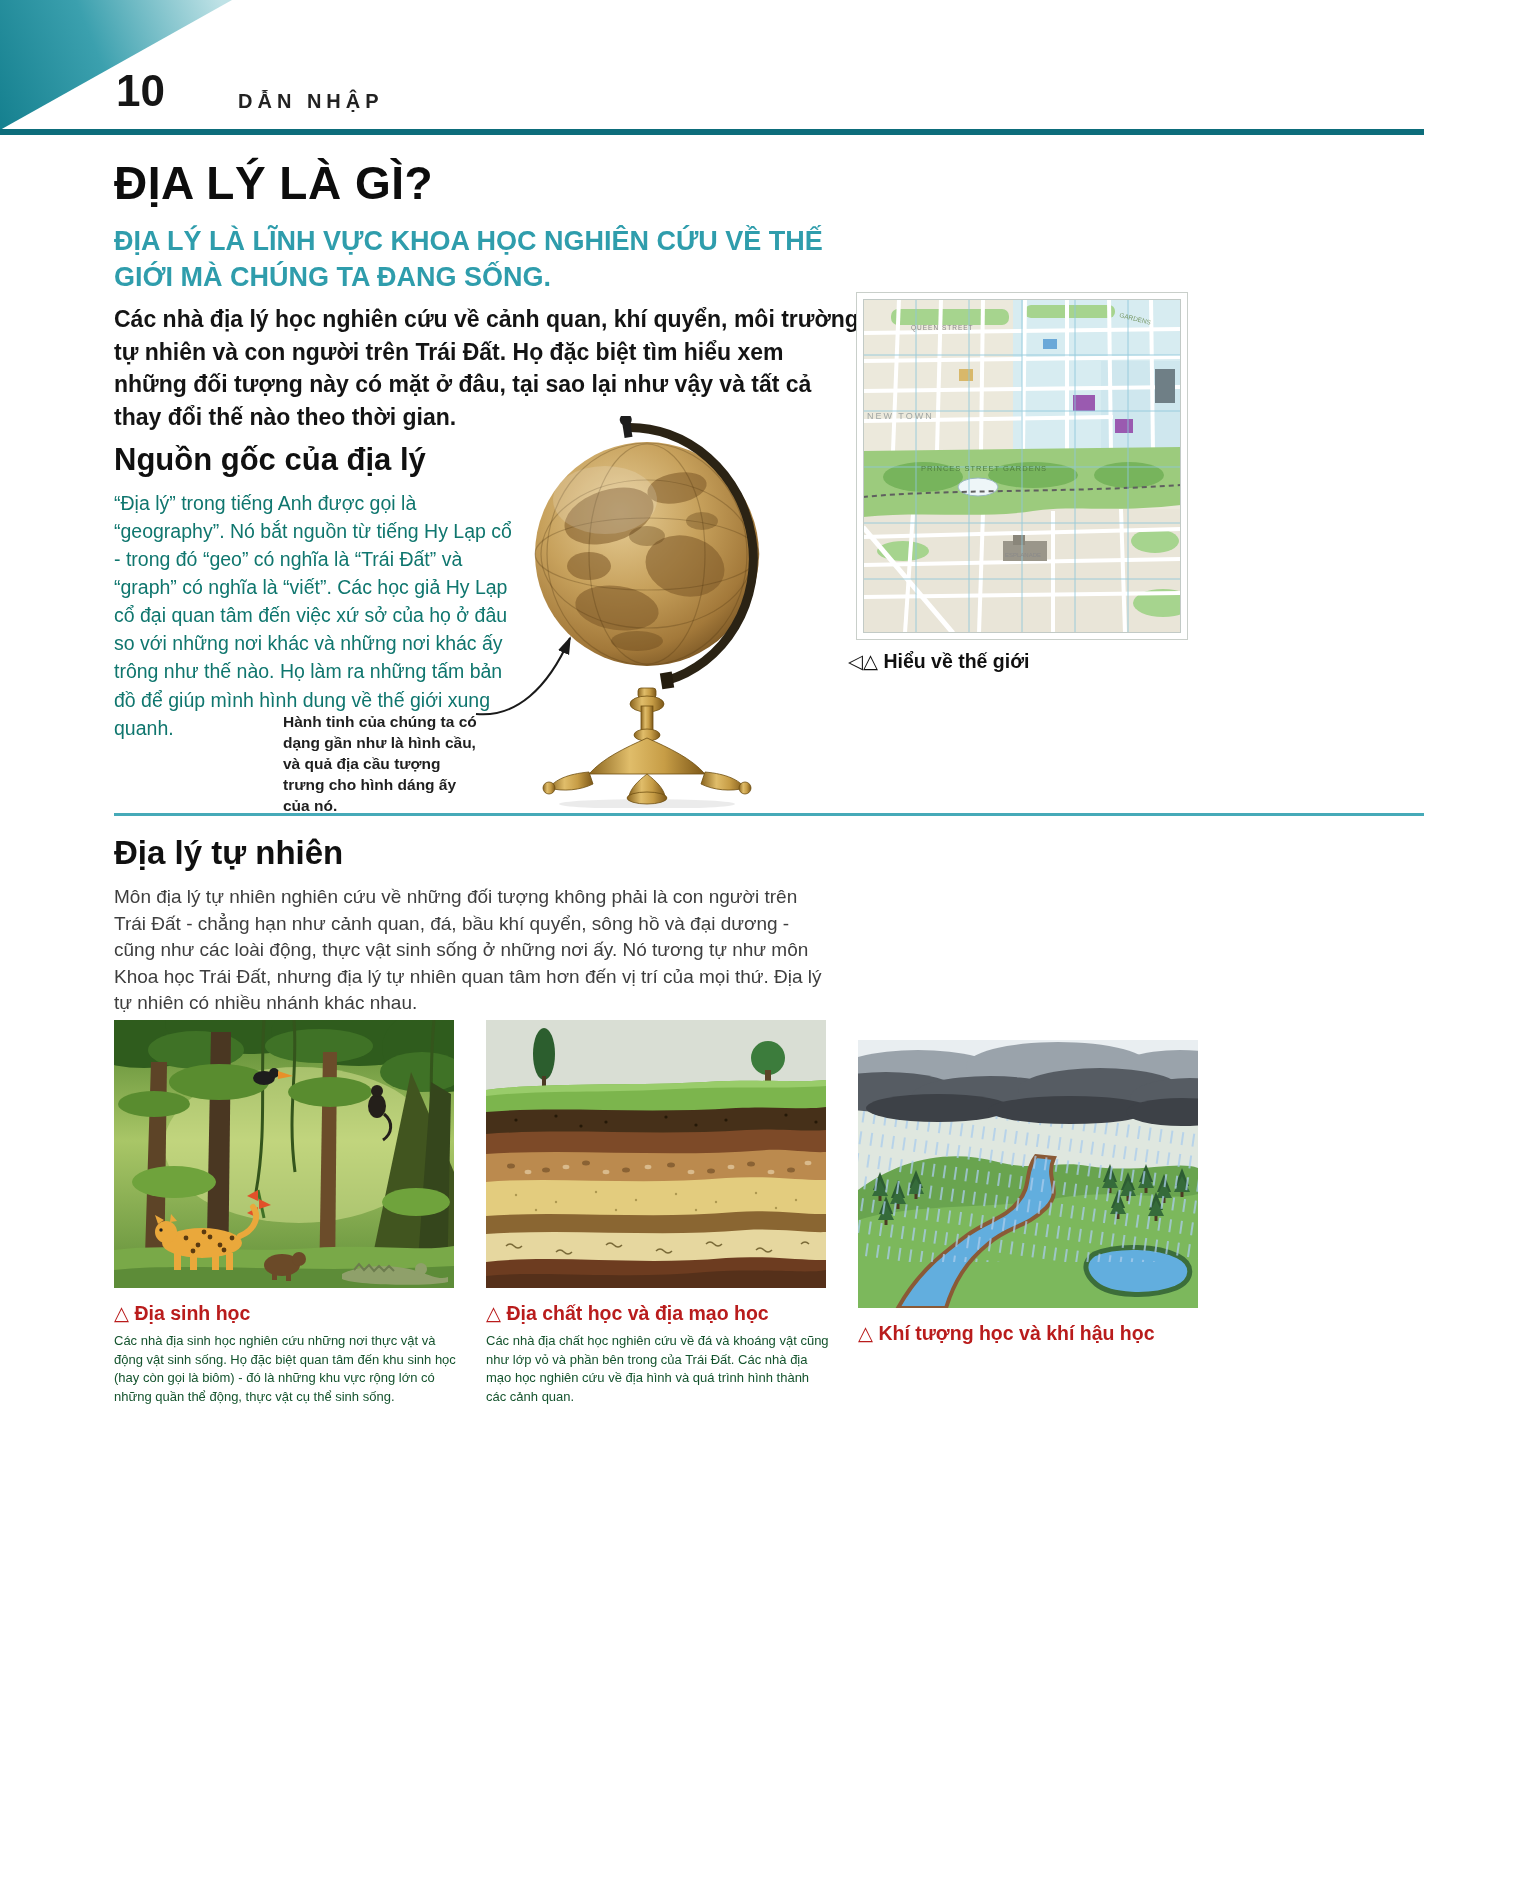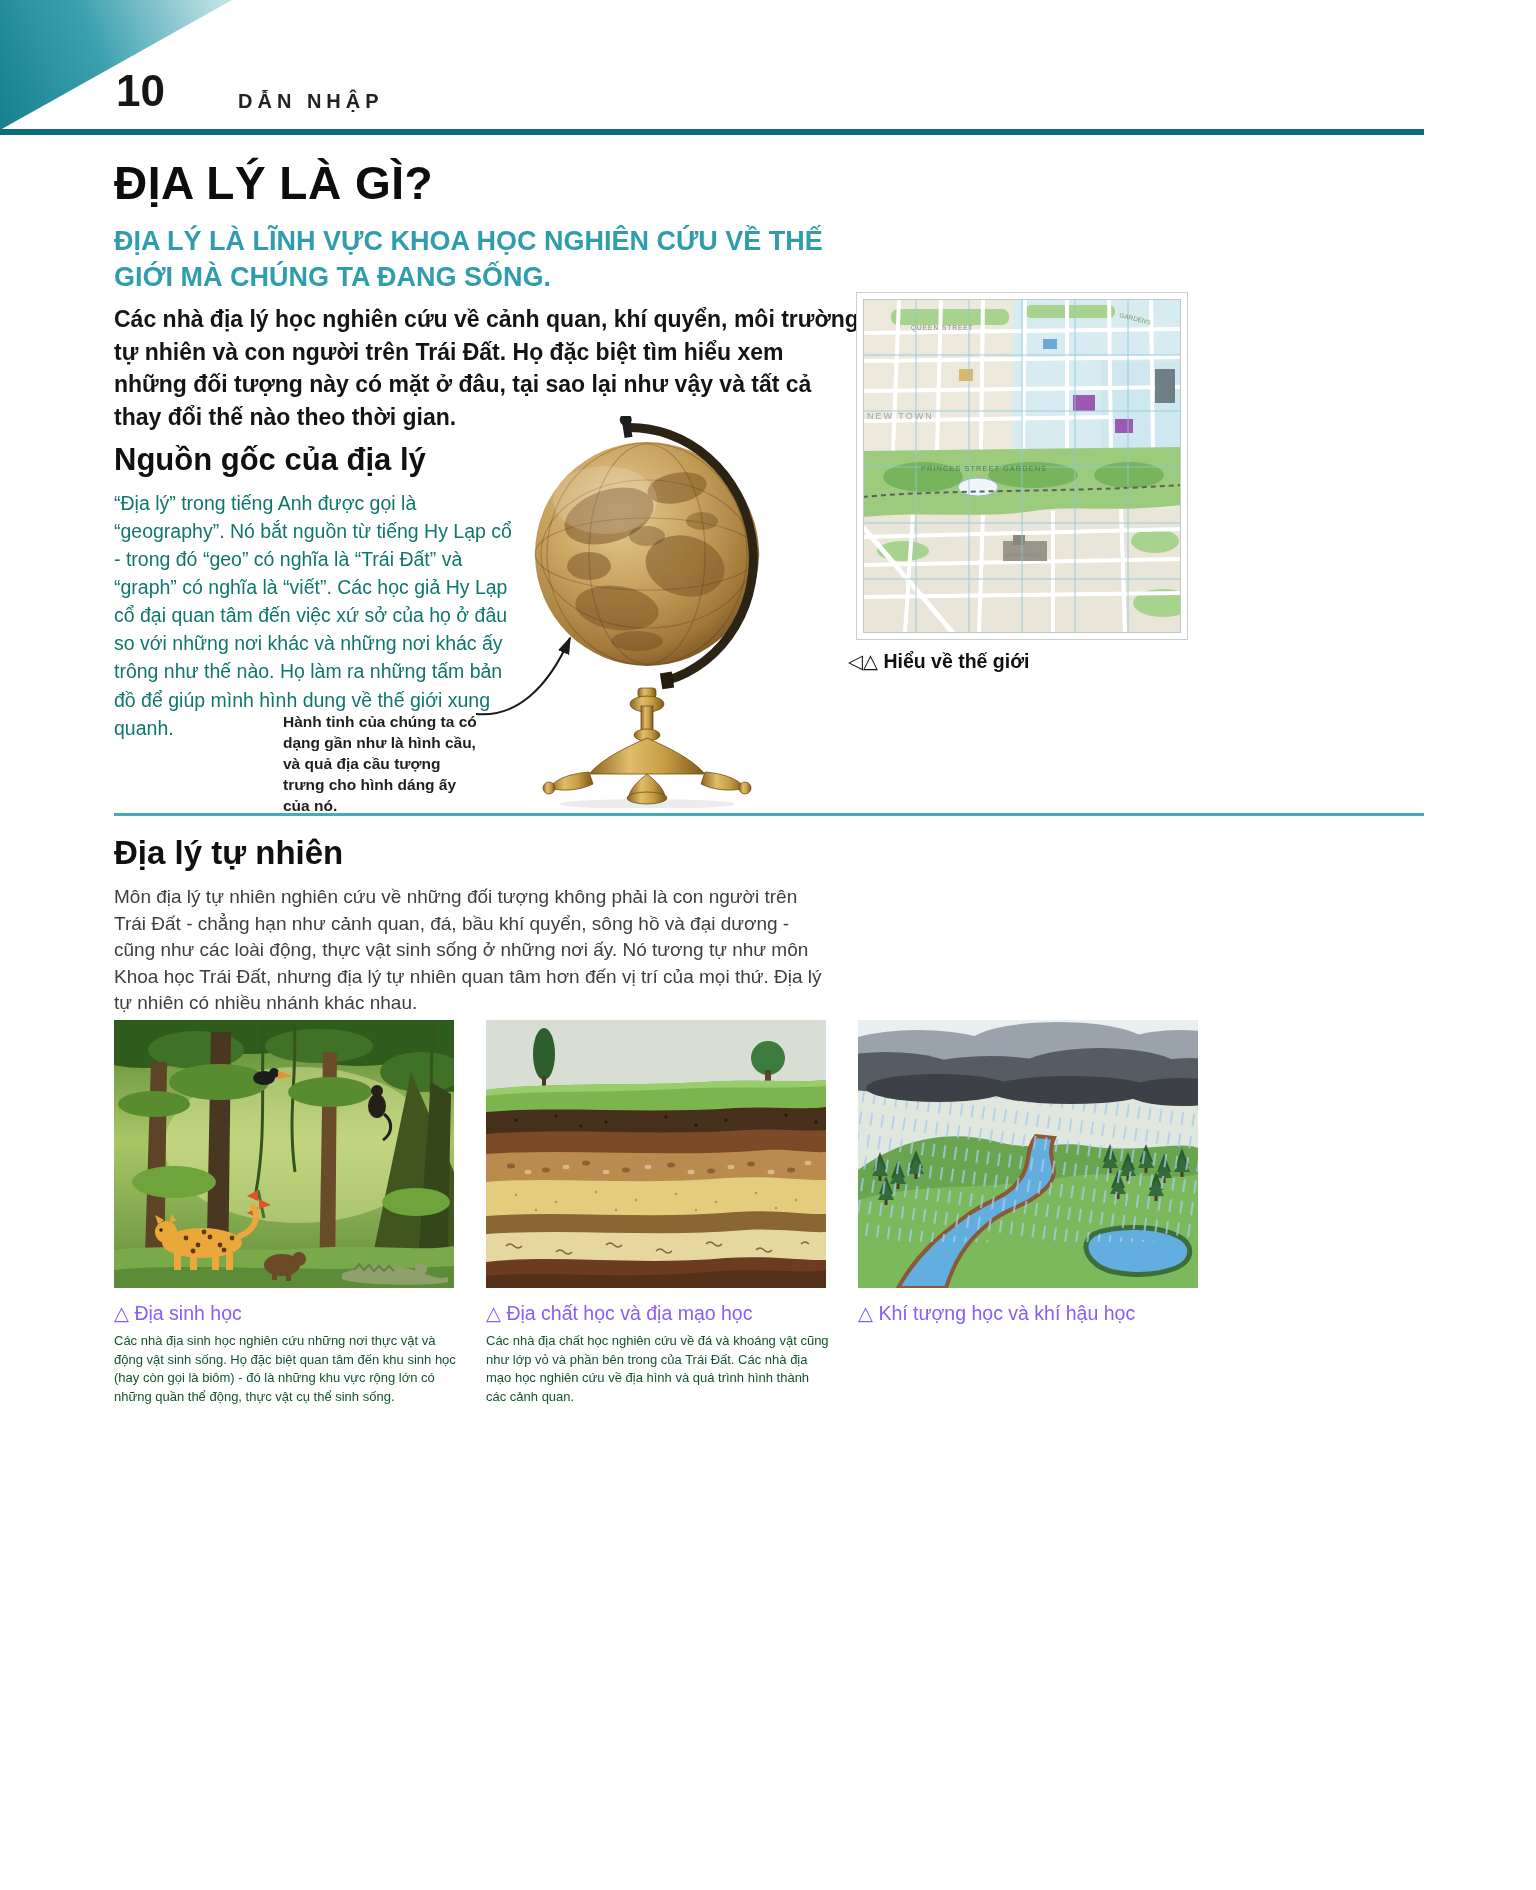--- a/index.html
+++ b/index.html
@@ -37,23 +37,23 @@
   .map-caption-title { left: 848px; top: 650px; width: 340px; font-size: 19.5px; font-weight: 700; color: #101010; text-align: left; }
   .map-caption-body { left: 848px; top: 680px; width: 340px; font-size: 18.5px; color: #3e3e3e; line-height: 1.38; text-align: right; }
 
   .divider { left: 114px; top: 813px; width: 1310px; height: 3px; background: #46aab8; }
 
   .physical-h { left: 114px; top: 834px; font-size: 33px; font-weight: 700; color: #101010; }
   .physical-body { left: 114px; top: 884px; width: 720px; font-size: 19px; color: #3e3e3e; line-height: 1.4; }
 
   
   .panel-art { width: 340px; height: 268px; display: block; }
-  .panel-1 { left: 114px; } .panel-2 { left: 486px; } .panel-3 { left: 858px; }
+  .panel-1 { left: 114px; } .panel-2 { left: 486px; } .panel-3 { left: 858px; margin-top: 20px; }
   .panel-img { top: 1020px; }
-  .panel-title { top: 1302px; width: 344px; font-size: 19.5px; font-weight: 400; color: #8b5cf6; }
+  .panel-title { top: 1302px; width: 344px; font-size: 19.5px; font-weight: 700; color: #b91c1c; }
   .panel-body { top: 1332px; width: 344px; font-size: 13px; color: #14532d; line-height: 1.44; }
 
   svg { display: block; }
   svg text { font-family: "Liberation Sans", "DejaVu Sans", sans-serif; }
 </style>
 </head>
 <body>
 
 <div class="page">
 

